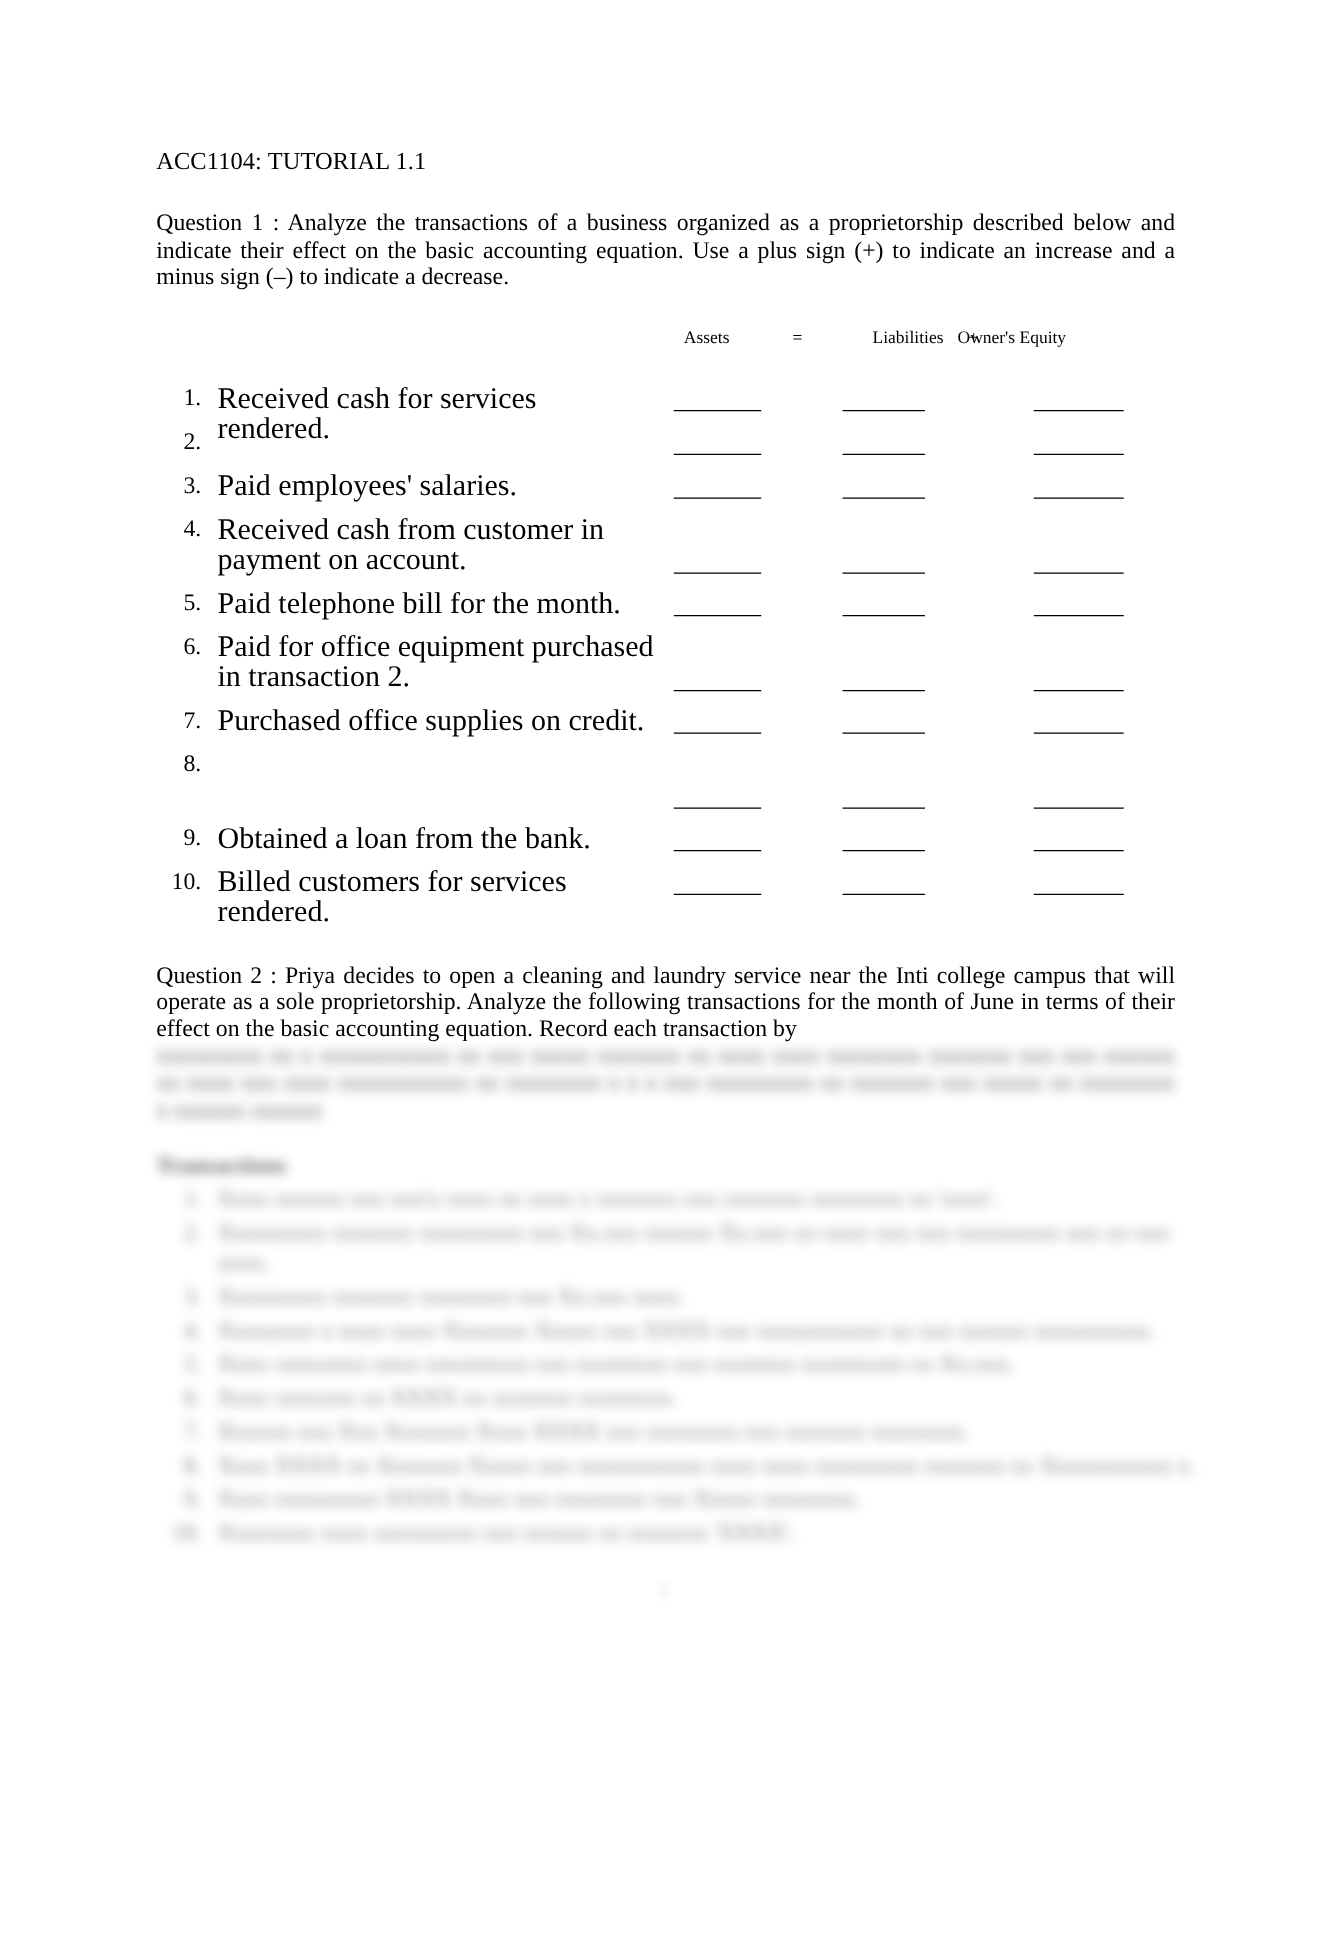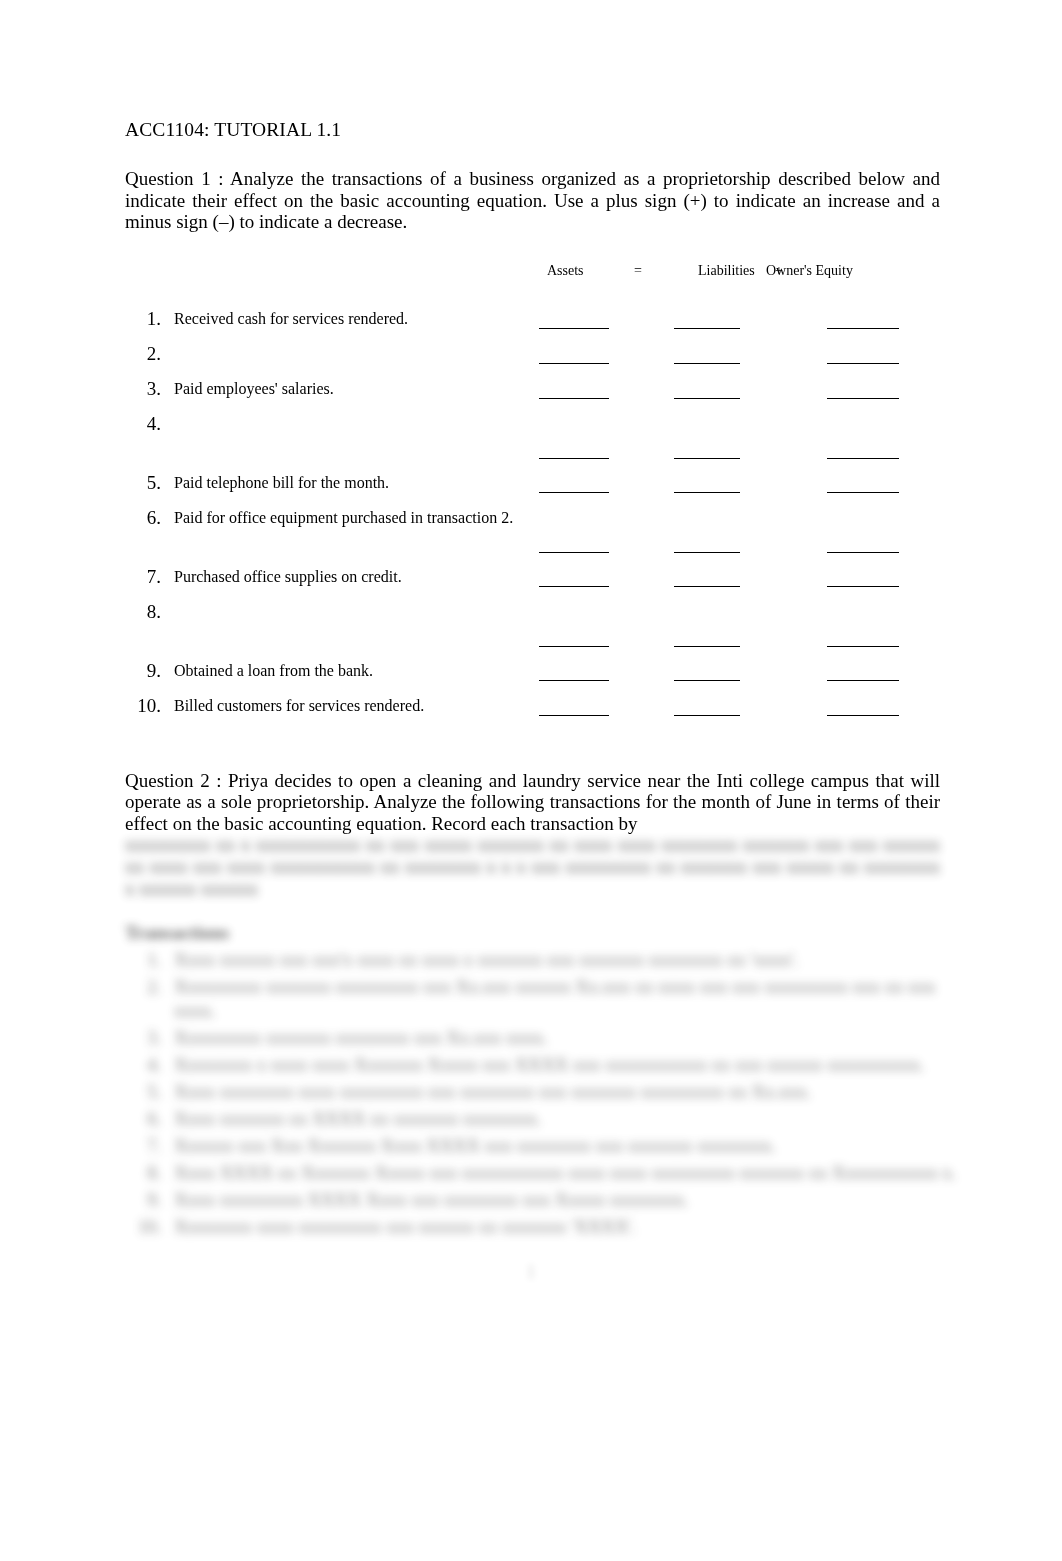--- a/index.html
+++ b/index.html
@@ -81,21 +81,21 @@
     width: 36px;
     text-align: right;
     font-size: 19px;
     line-height: 24px;
   }
   .q1-text {
     position: absolute;
     left: 49px;
     top: 0;
     width: 350px;
-    font-size: 16px;
+    font-size: 24px;
     line-height: 24px;
   }
   .q1-blanks {
     position: absolute;
     left: 0;
     width: 815px;
     height: 2px;
   }
   .blank {
     position: absolute;
@@ -218,20 +218,21 @@
         <div class="q1-text">Paid employees' salaries.</div>
         <div class="q1-blanks blk-one">
           <span class="blank blank-a"></span>
           <span class="blank blank-b"></span>
           <span class="blank blank-c"></span>
         </div>
       </div>
 
       <div class="q1-row" style="min-height:58px">
         <div class="q1-num">4.</div>
+        <div class="q1-text">Received cash from customer in payment on account.</div>
         <div class="q1-blanks blk-two">
           <span class="blank blank-a"></span>
           <span class="blank blank-b"></span>
           <span class="blank blank-c"></span>
         </div>
       </div>
 
       <div class="q1-row" style="min-height:34px">
         <div class="q1-num">5.</div>
         <div class="q1-text">Paid telephone bill for the month.</div>

